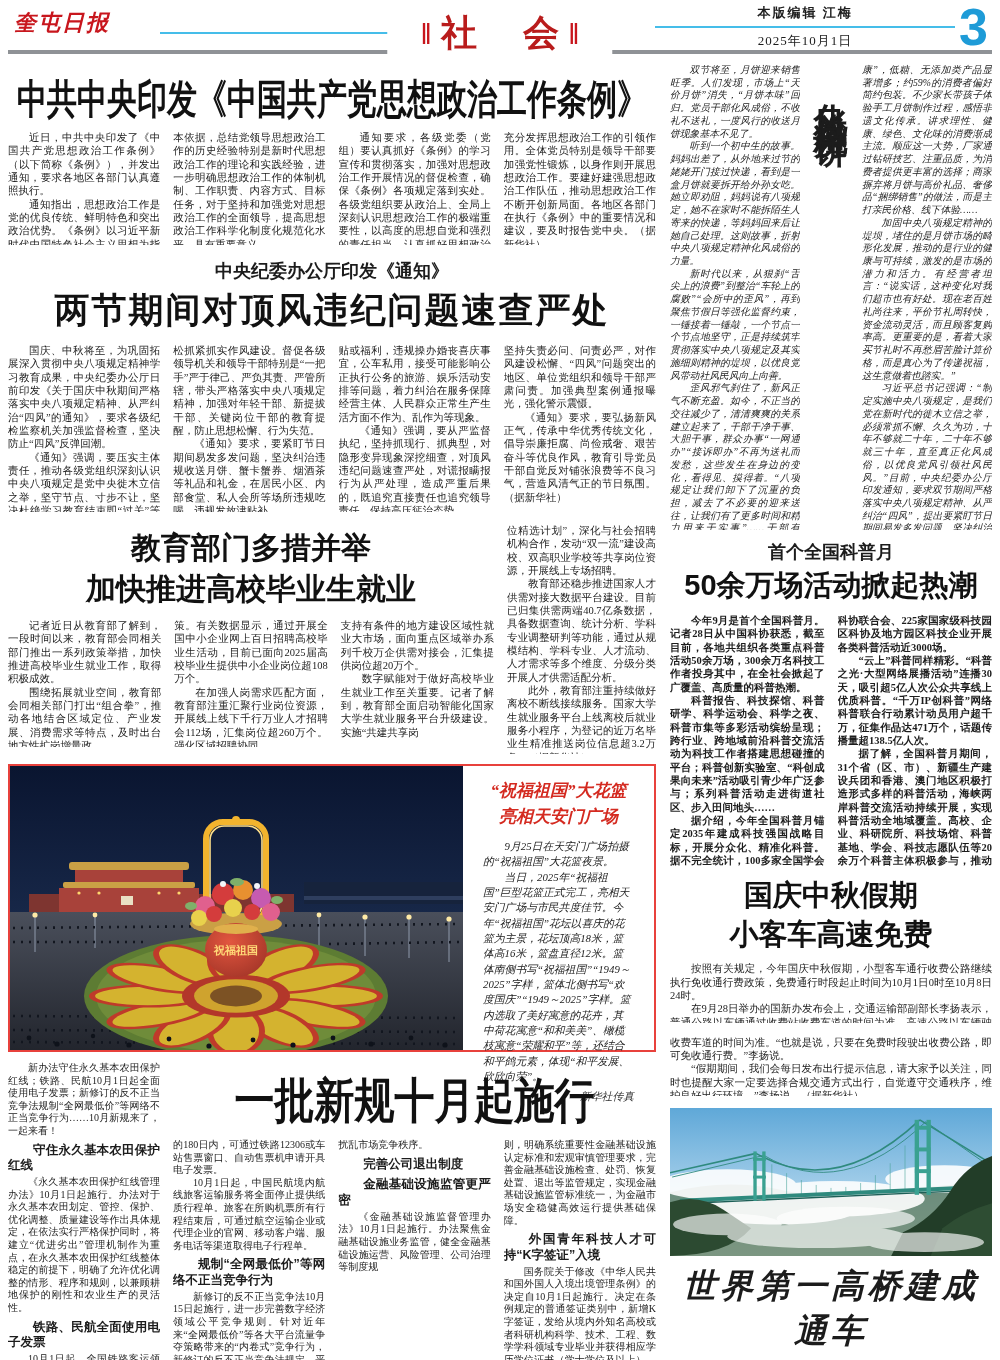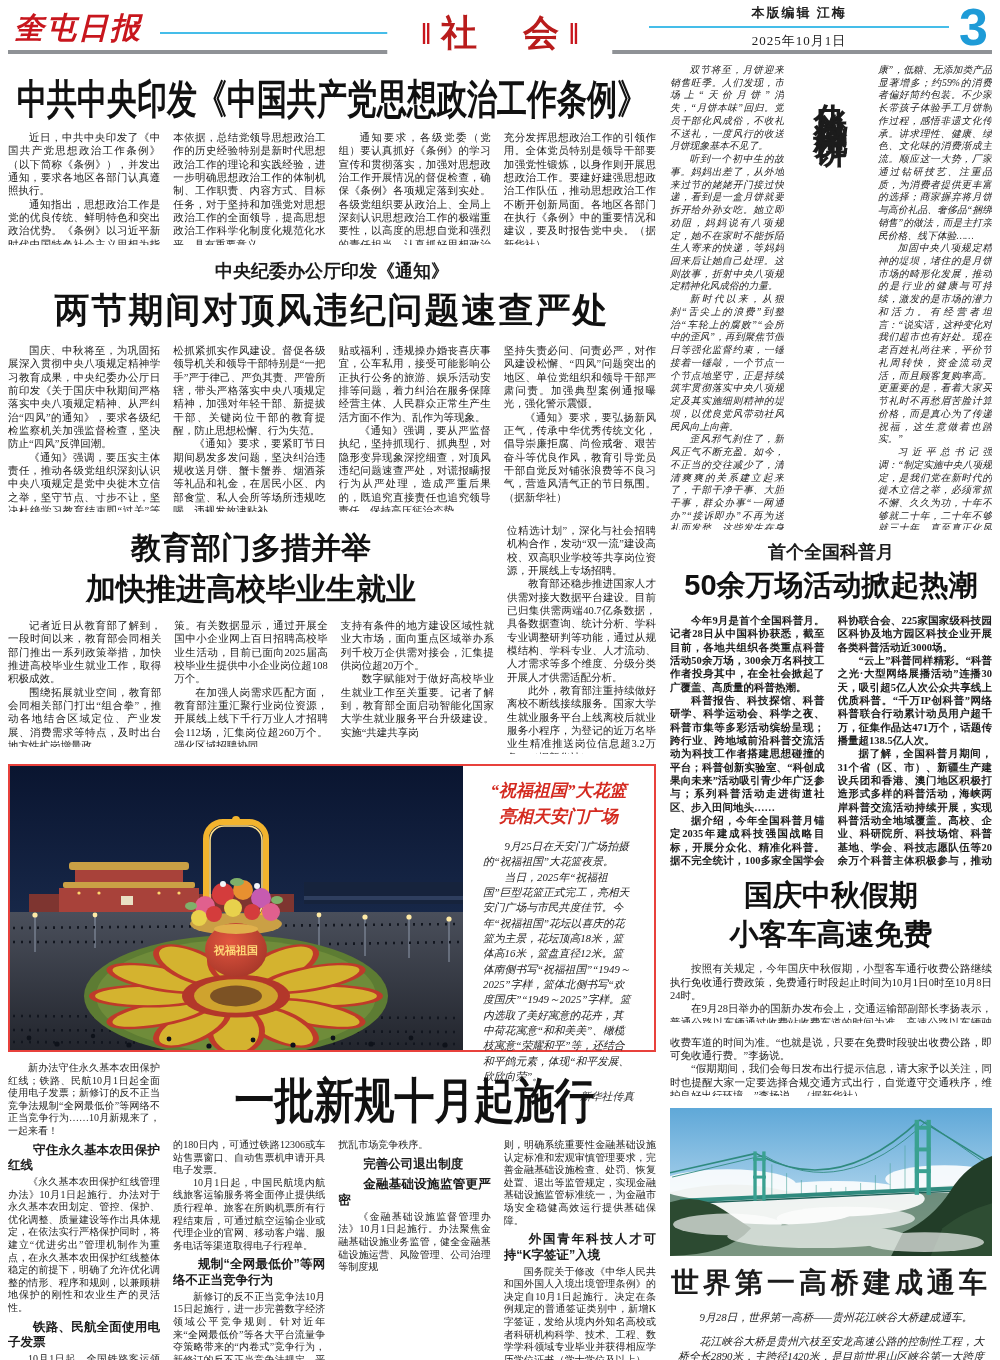--- a/index.html
+++ b/index.html
@@ -5,29 +5,29 @@
   * { box-sizing: border-box; }
   html,body { margin:0; padding:0; background:#e8e8e8; }
   .page {
     width:1000px; height:1360px; margin:0 auto; background:#ffffff;
     font-family:"Liberation Serif", serif; color:#1c1c1c; position:relative; overflow:hidden;
   }
   
   .mast { position:relative; height:58px; }
   .mast-rule-l { position:absolute; left:8px; width:390px; bottom:4px; height:4px; background:#8f9296; }
   .mast-rule-r { position:absolute; left:592px; right:8px; bottom:4px; height:4px; background:#8f9296; }
-  .paper-logo { position:absolute; left:14px; top:8px; font-size:30px; font-weight:bold; font-style:italic;
+  .paper-logo { position:absolute; left:14px; top:8px; font-size:22px; font-weight:bold; font-style:italic;
     color:#c8161d; letter-spacing:2px; font-family:"Liberation Serif", serif; }
   .cyan-l { position:absolute; left:160px; top:32px; width:235px; height:2px; background:#45bde9; }
   .mast-center { position:absolute; left:50%; transform:translateX(-50%); top:6px; bottom:-3px;
     background:#fff; padding:0 24px; z-index:2; display:flex; align-items:center; }
   .section-title { color:#b91c1c; font-size:36px; font-weight:bold; font-family:"Liberation Sans", sans-serif; }
   .section-bar { color:#c8161d; font-size:30px; font-weight:bold; margin:0 10px; }
   .section-chars { letter-spacing:46px; margin-right:-46px; }
-  .mast-right { position:absolute; right:12px; top:4px; display:flex; align-items:center; gap:10px; }
+  .mast-right { position:absolute; right:12px; top:4px; display:flex; align-items:center; gap:4px; }
   .mast-info { text-align:center; }
   .editor-line { font-size:13px; font-weight:bold; letter-spacing:2px; }
   .cyan-r { width:300px; height:2px; background:#45bde9; margin:4px 0; }
   .date-line { font-size:13px; letter-spacing:1px; }
   .page-num { font-size:52px; line-height:0.9; font-weight:bold; color:#1e9bd7; font-family:"Liberation Sans", sans-serif; }
   
   .main { display:flex; gap:14px; padding:6px 8px 0 8px; }
   .lcol { width:648px; flex:none; }
   .rcol { flex:1; min-width:0; }
   
@@ -64,41 +64,41 @@
     margin-bottom:10px; }
   .cap p { font-size:10.8px; line-height:1.42; }
   .credit { text-align:right; font-size:10.8px; margin-top:6px; color:#333; }
   
   .rules { margin-top:10px; display:flex; gap:13px; }
   .rules-c1 { width:152px; flex:none; height:322px; }
   .rules-right { flex:1; min-width:0; }
   .rules-hl { font-size:40px; transform:scale(1,1.2); transform-origin:center top; margin:6px 0 16px; }
   .rules-right .cols { height:258px; }
   
-  .moon { display:flex; gap:24px; height:466px; }
+  .moon { display:flex; gap:8px; height:466px; }
   .moon .mcol { flex:1; min-width:0; text-align:justify; overflow:hidden;
     font-style:italic; font-size:9.8px; line-height:1.3; }
   .moon .mcol p { margin:0; text-indent:2em; }
   .moon .mcol p.cont { text-indent:0; }
   .vhead { width:46px; flex:none; writing-mode:vertical-rl; text-orientation:upright;
     font-family:"Liberation Sans", sans-serif; font-weight:bold; font-size:34px; line-height:46px;
     letter-spacing:5px; margin-top:12px; }
   
   .sci { margin-top:10px; }
   .sci-hl { font-size:29px; margin:2px 0 8px; }
   .sci .cols { height:252px;font-weight:bold; }
   
   .hwy { margin-top:10px; }
   .hwy-hl { font-size:29px; line-height:1.35; margin:2px 0 8px; }
   .hwy .cols { height:134px;flex-direction:column; }
   
   .bridge { margin-top:12px; }
   .bridge-photo svg { display:block; width:100%; height:148px; }
-  .bridge-hl { font-family:"Liberation Serif", serif; font-weight:bold;
-    font-size:28px; text-align:center; letter-spacing:4px; margin:8px 0 6px; }
+  .bridge-hl { font-family:"Liberation Serif", serif; font-style:italic; font-weight:bold;
+    font-size:33px; text-align:center; letter-spacing:4px; margin:8px 0 6px; }
   .bridge-cap { font-style:italic; font-size:10.8px; line-height:1.42; text-align:justify; }
   .bridge-cap p { margin:8px; text-indent:2em; }
 </style>
 </head>
 <body>
 
 <div class="page">
 
   <div class="mast">
     <div class="paper-logo">奎屯日报</div>

